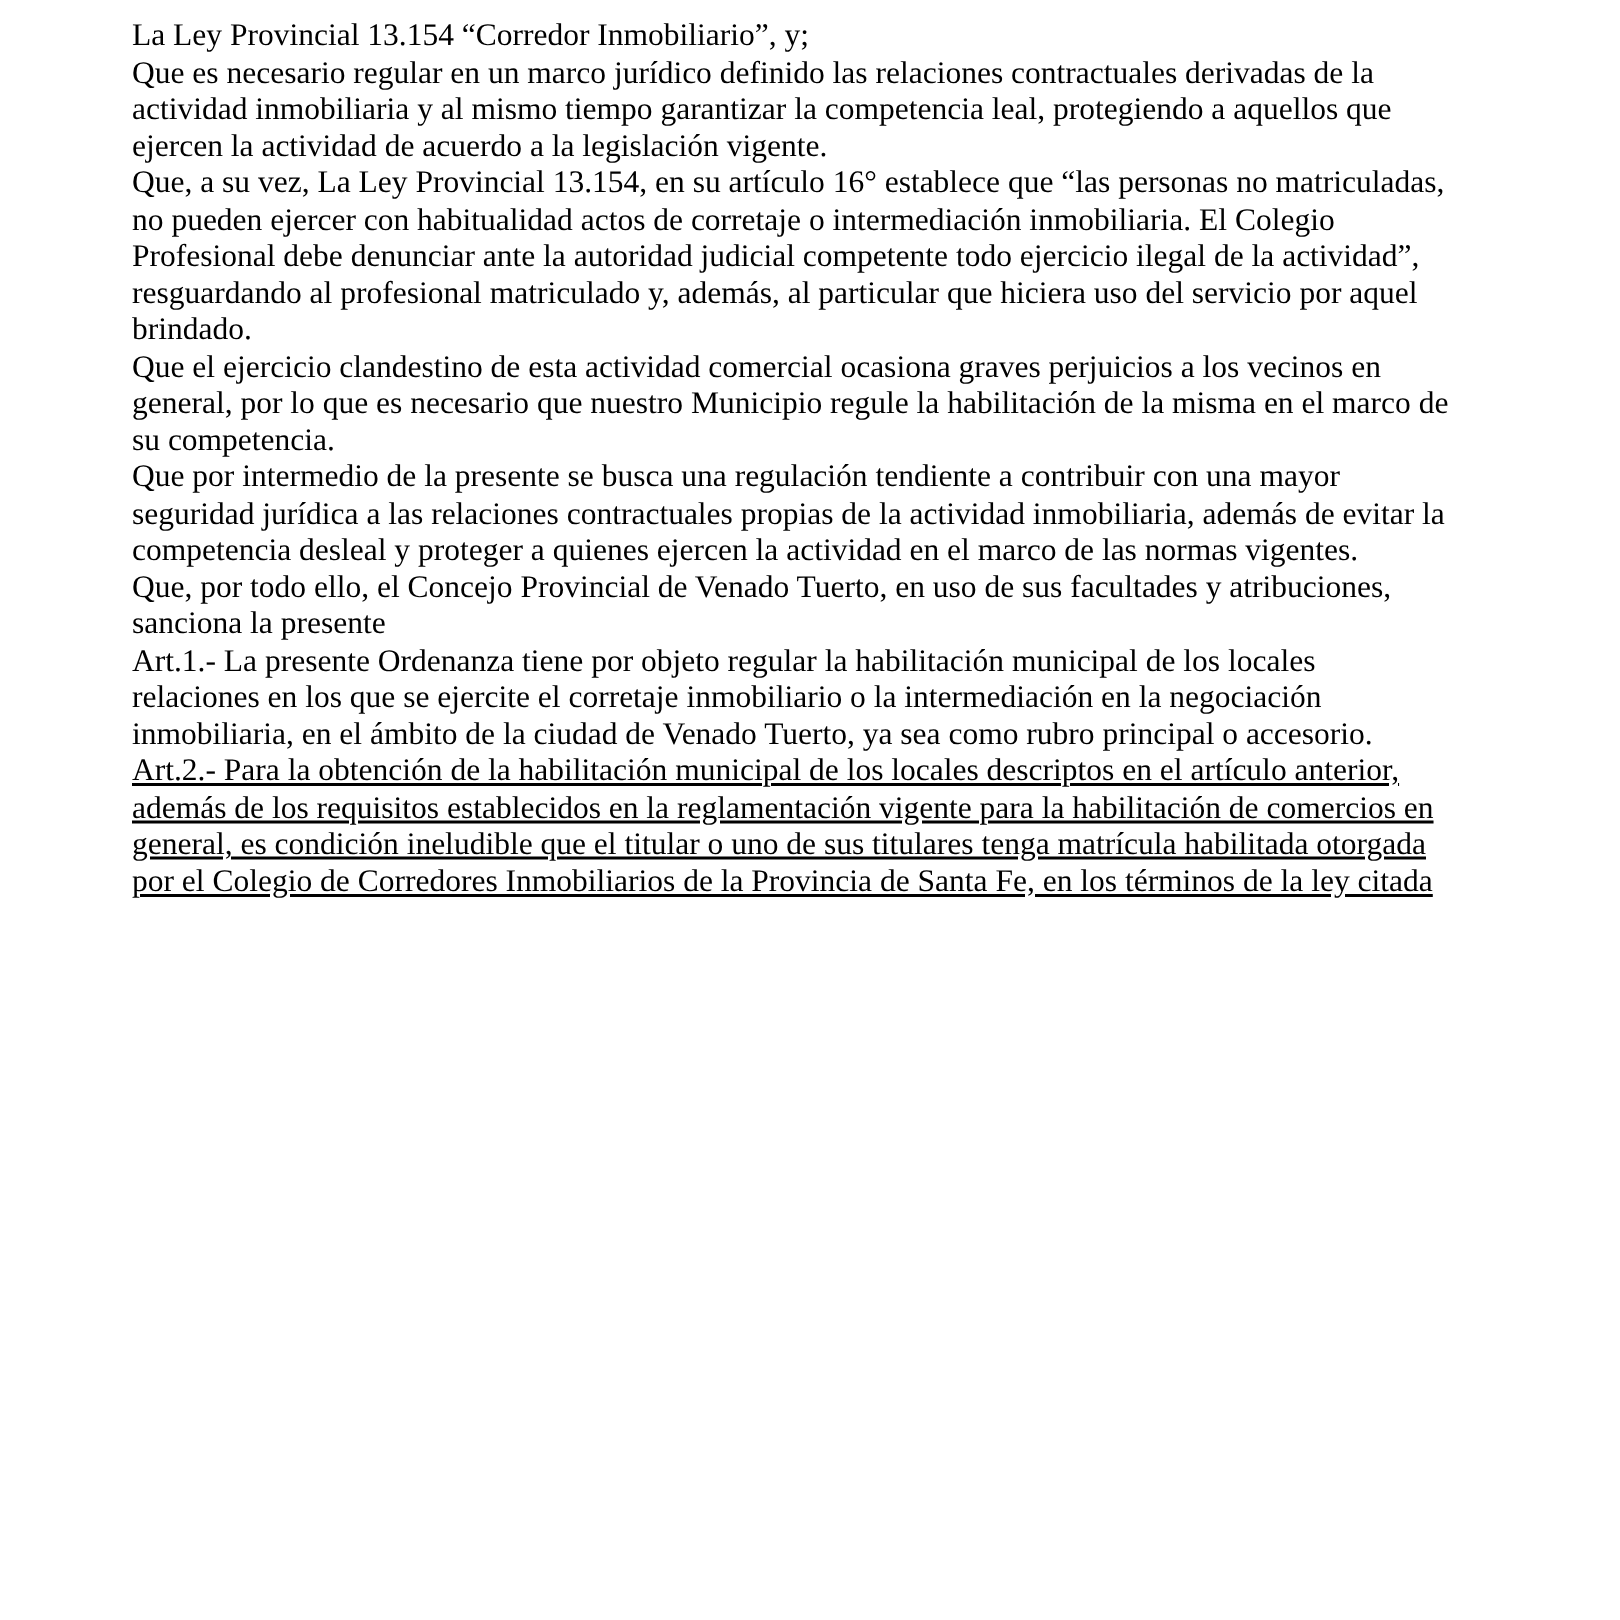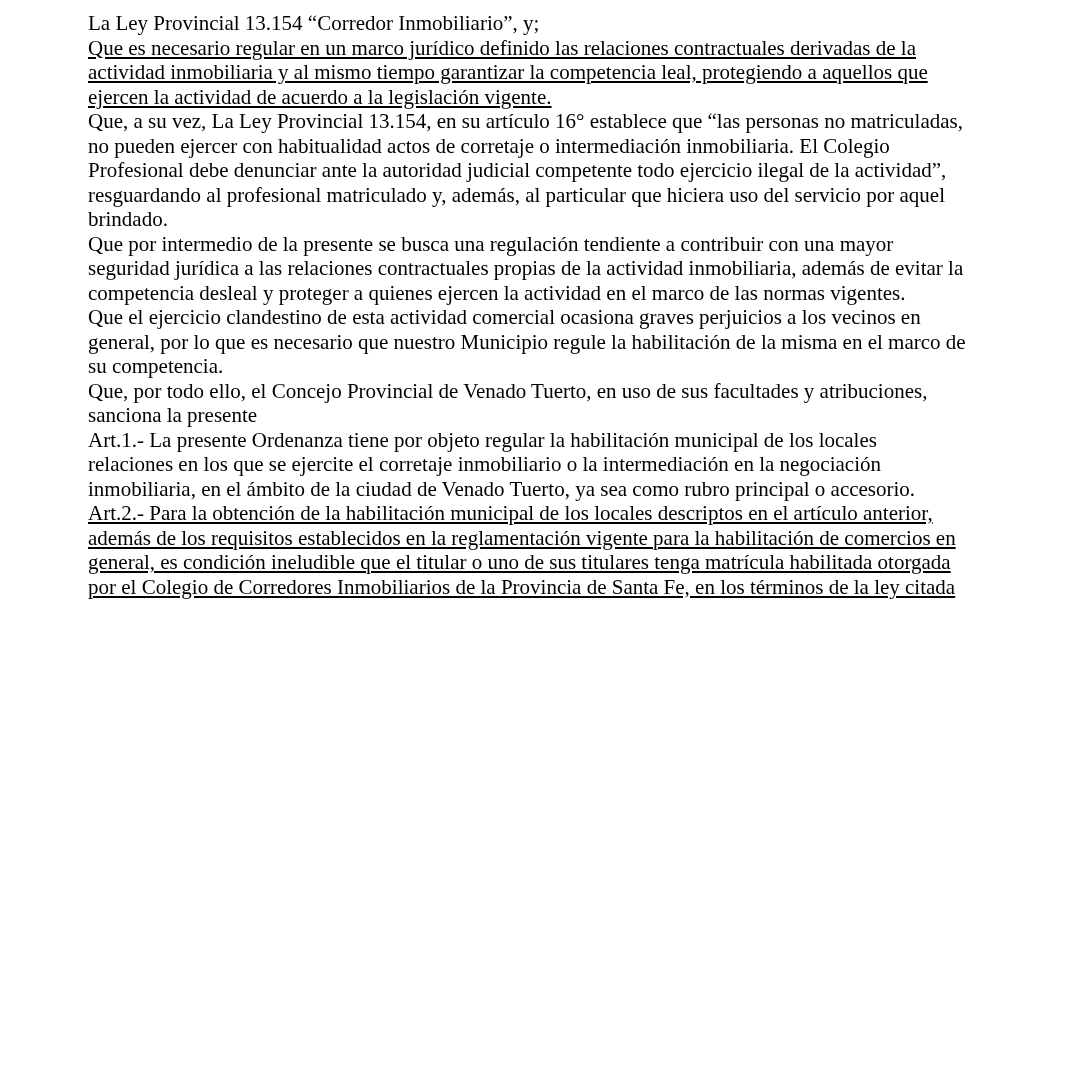--- a/index.html
+++ b/index.html
@@ -26,21 +26,20 @@
     white-space: pre-line; 
   }
   .intro-line {
     margin-left: 119px;
   }
   .considerando-label {
     margin-top: 70px;
   }
   .para-first {
     margin-top: 20px;
-    text-decoration: underline;
   }
   .para {
     margin-top: 21px;
   }
   .ordenanza-heading {
     margin-top: 69px;
     margin-right: 52px; 
     text-align: center;
     font-weight: normal;
   }
@@ -64,27 +63,27 @@
 actividad inmobiliaria y al mismo tiempo garantizar la competencia leal, protegiendo a aquellos que
 ejercen la actividad de acuerdo a la legislación vigente.</p>
 
 
   <p class="para">Que, a su vez, La Ley Provincial 13.154, en su artículo 16° establece que “las personas no matriculadas,
 no pueden ejercer con habitualidad actos de corretaje o intermediación inmobiliaria. El Colegio
 Profesional debe denunciar ante la autoridad judicial competente todo ejercicio ilegal de la actividad”,
 resguardando al profesional matriculado y, además, al particular que hiciera uso del servicio por aquel
 brindado.</p>
 
+  <p class="para">Que el ejercicio clandestino de esta actividad comercial ocasiona graves perjuicios a los vecinos en
+general, por lo que es necesario que nuestro Municipio regule la habilitación de la misma en el marco de
+su competencia.</p>
+
   <p class="para">Que por intermedio de la presente se busca una regulación tendiente a contribuir con una mayor
 seguridad jurídica a las relaciones contractuales propias de la actividad inmobiliaria, además de evitar la
 competencia desleal y proteger a quienes ejercen la actividad en el marco de las normas vigentes.</p>
-
-  <p class="para">Que el ejercicio clandestino de esta actividad comercial ocasiona graves perjuicios a los vecinos en
-general, por lo que es necesario que nuestro Municipio regule la habilitación de la misma en el marco de
-su competencia.</p>
 
   <p class="para">Que, por todo ello, el Concejo Provincial de Venado Tuerto, en uso de sus facultades y atribuciones,
 sanciona la presente</p>
 
 
   <p class="para article-1">Art.1.- La presente Ordenanza tiene por objeto regular la habilitación municipal de los locales
 relaciones en los que se ejercite el corretaje inmobiliario o la intermediación en la negociación
 inmobiliaria, en el ámbito de la ciudad de Venado Tuerto, ya sea como rubro principal o accesorio.</p>
 
   <p class="para article-2">Art.2.- Para la obtención de la habilitación municipal de los locales descriptos en el artículo anterior,

